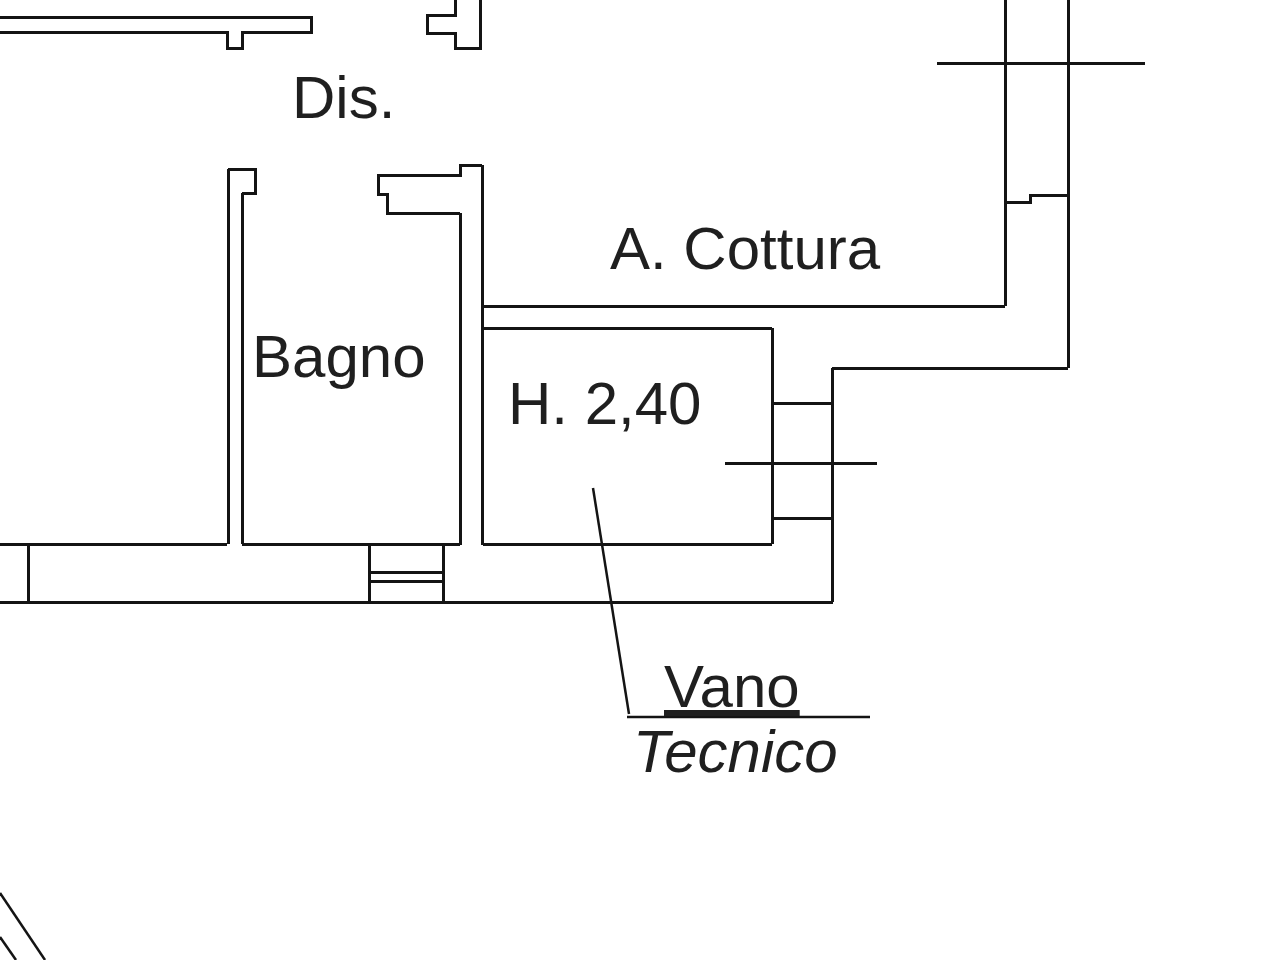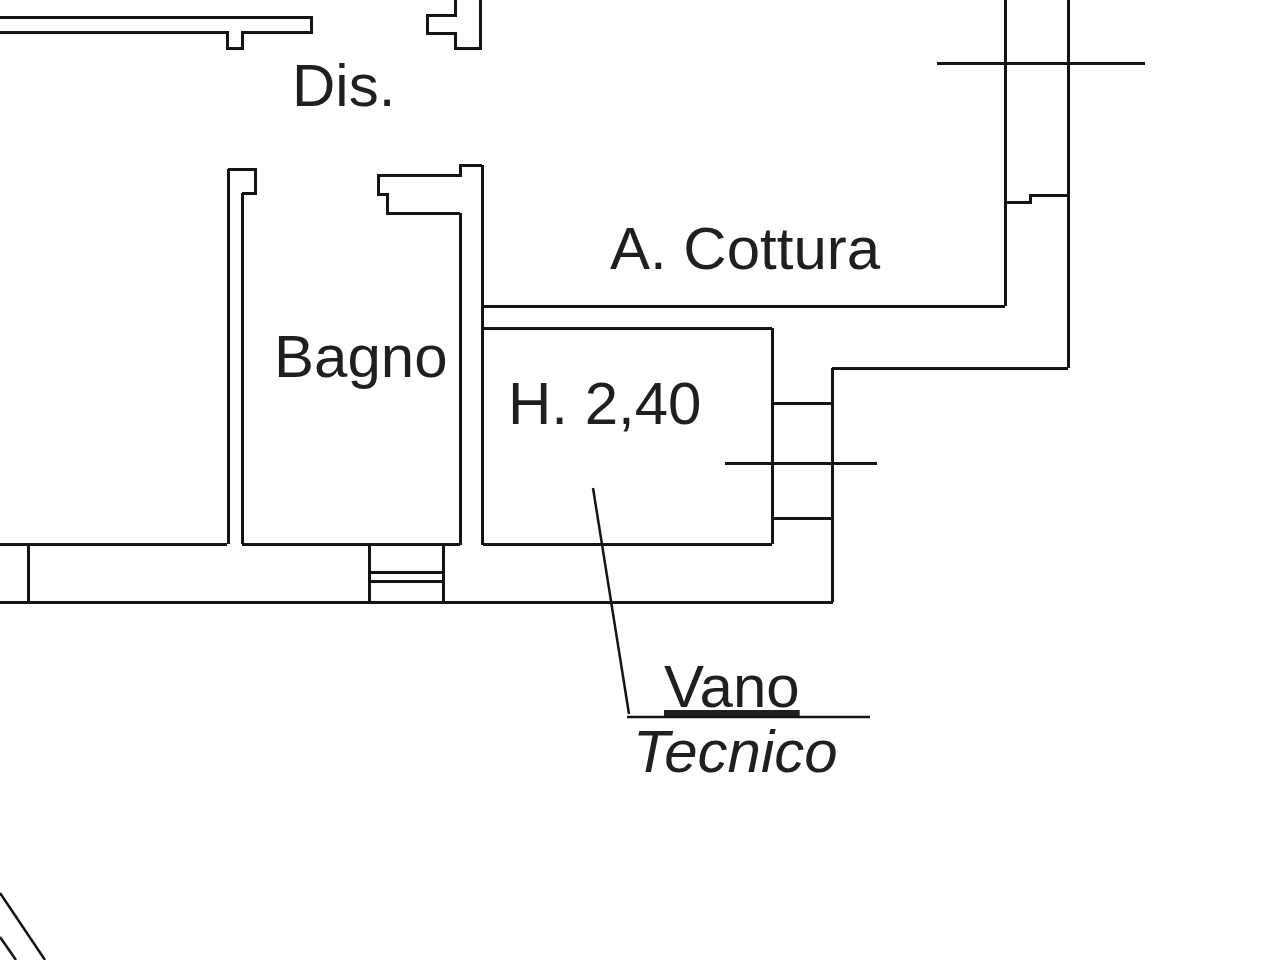--- a/index.html
+++ b/index.html
@@ -69,25 +69,25 @@
     </g>
 
     <g stroke="#141414" stroke-width="2.5" fill="none">
       <path d="M593,488 L629,714"></path>
       <path d="M627,717 L870,717"></path>
       <path d="M0,893 L45,960"></path>
       <path d="M0,937 L16,960"></path>
     </g>
   </svg>
 
-  <span class="room-label" style="left:292px;top:56px;">Dis.</span>
+  <span class="room-label" style="left:292px;top:68px;">Dis.</span>
 
   <span class="room-label" style="left:610px;top:219px;">A. Cottura</span>
 
-  <span class="room-label" style="left:252px;top:327px;margin-left:22px;">Bagno</span>
+  <span class="room-label" style="left:252px;top:327px;">Bagno</span>
 
   <span class="room-label" style="left:508px;top:374px;text-align:center;">H. 2,40</span>
 
   <span class="room-label" style="left:664px;top:657px;text-decoration:underline;">Vano</span>
 
   <span class="room-label" style="left:633px;top:722px;font-style:italic;">Tecnico</span>
 
 </div>
 
 </body></html>

